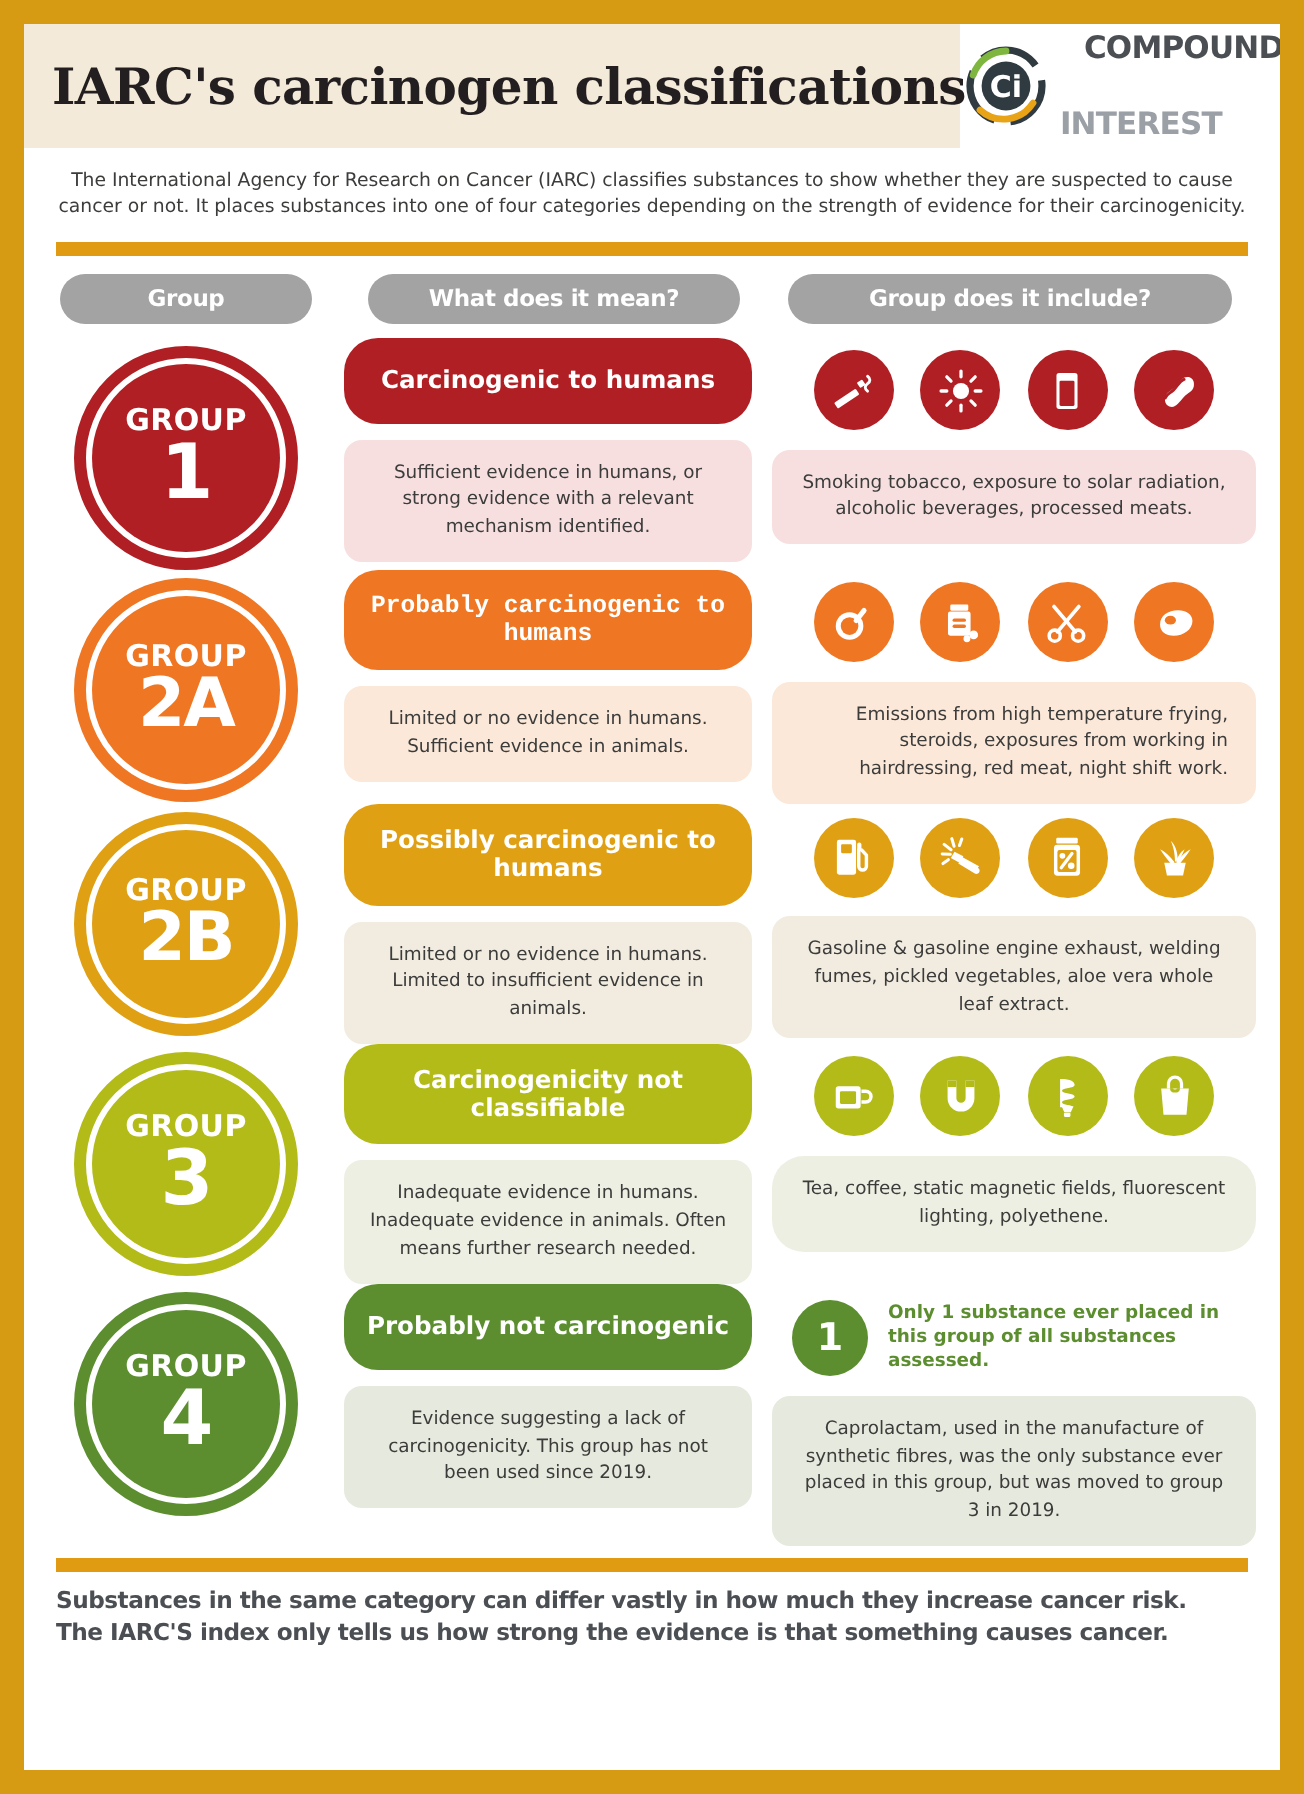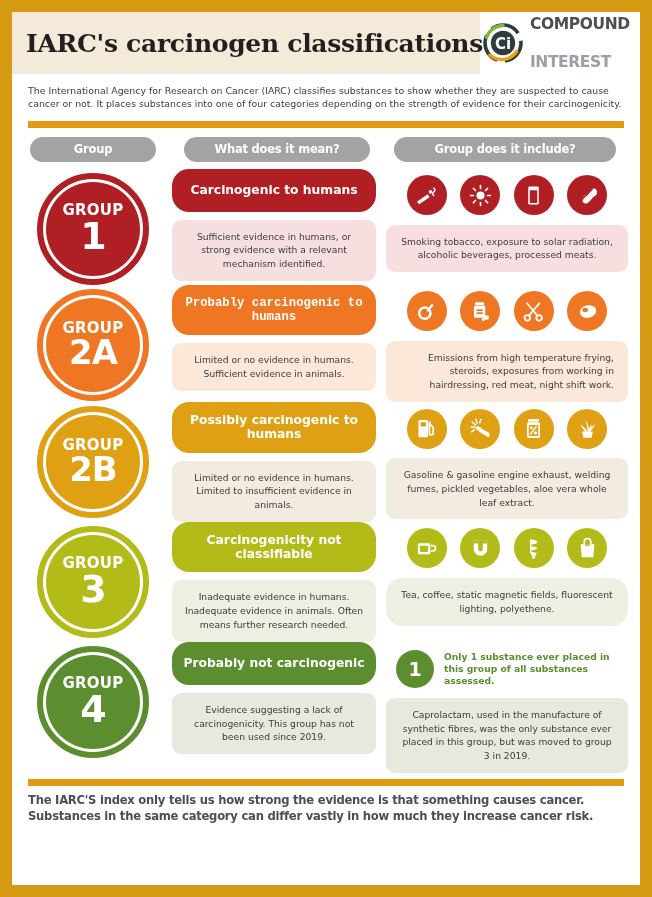--- a/index.html
+++ b/index.html
@@ -66,37 +66,39 @@
     display: flex;
     flex-direction: column;
     line-height: 0.92;
   }
   .brand-line1 {
     font-size: 15.5px;
     font-weight: bold;
     color: #4b4f54;
     letter-spacing: -0.4px;
     font-family: "DejaVu Sans", sans-serif;
+    margin-left: 12px;
   }
   .brand-line2 {
     font-size: 15.5px;
     font-weight: bold;
     color: #9aa0a6;
     letter-spacing: -0.4px;
     font-family: "DejaVu Sans", sans-serif;
     margin-top: 24px;
   }
 
   
   .intro {
     padding: 10px 16px 8px 16px;
     font-size: 9.4px;
     line-height: 1.42;
     color: #3c3c3b;
     font-family: "DejaVu Sans", sans-serif;
+    text-align: center;
   }
 
   .rule {
     height: 7px;
     background: #e09b13;
     margin: 2px 16px 9px 16px;
   }
 
   
   .grid { padding: 0 2px; }
@@ -564,18 +566,18 @@
             <span class="note-circle" id="notecirc" style="background: rgb(92, 142, 48);">1</span>
             <span class="note-text" id="notetext" style="color: rgb(92, 142, 48);">Only 1 substance ever placed in this group of all substances assessed.</span>
           </div>
           <div class="inc-desc" id="idesc5" style="background: rgb(230, 233, 221);">Caprolactam, used in the manufacture of synthetic fibres, was the only substance ever placed in this group, but was moved to group 3 in 2019.</div>
         </div>
       </div>
     </div>
 
     <div class="footer">
       <div class="foot-rule" style="background: rgb(224, 155, 19);"></div>
+      <div class="foot-text">Substances in the same category can differ vastly in how much they increase cancer risk.</div>
       <div class="foot-text">The IARC'S index only tells us how strong the evidence is that something causes cancer.</div>
-      <div class="foot-text">Substances in the same category can differ vastly in how much they increase cancer risk.</div>
     </div>
 
   </div>
 </div>
 
 </body></html>

